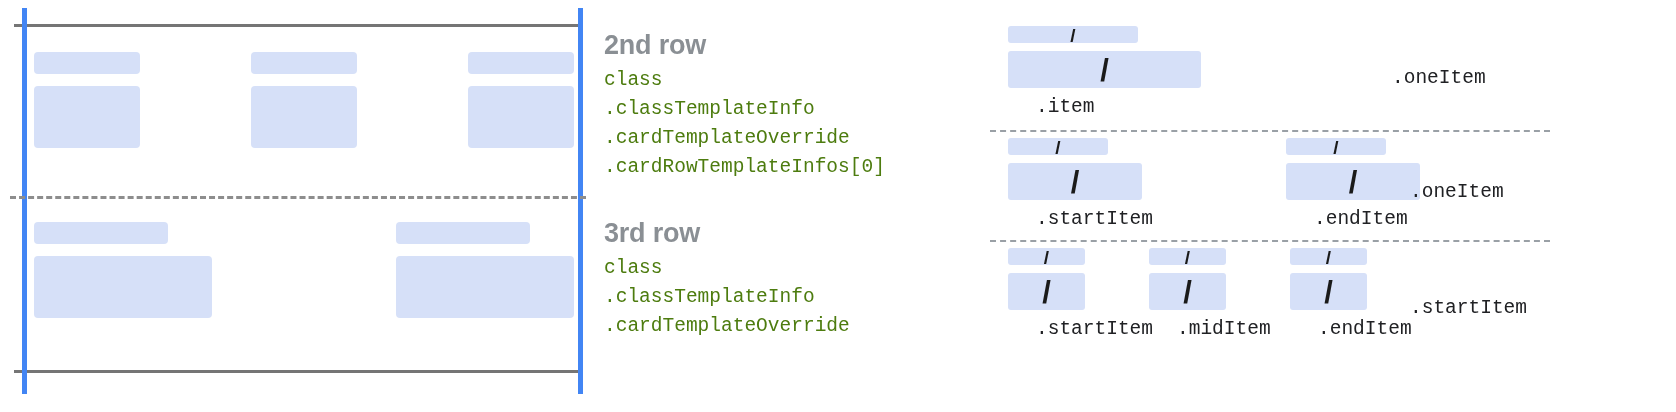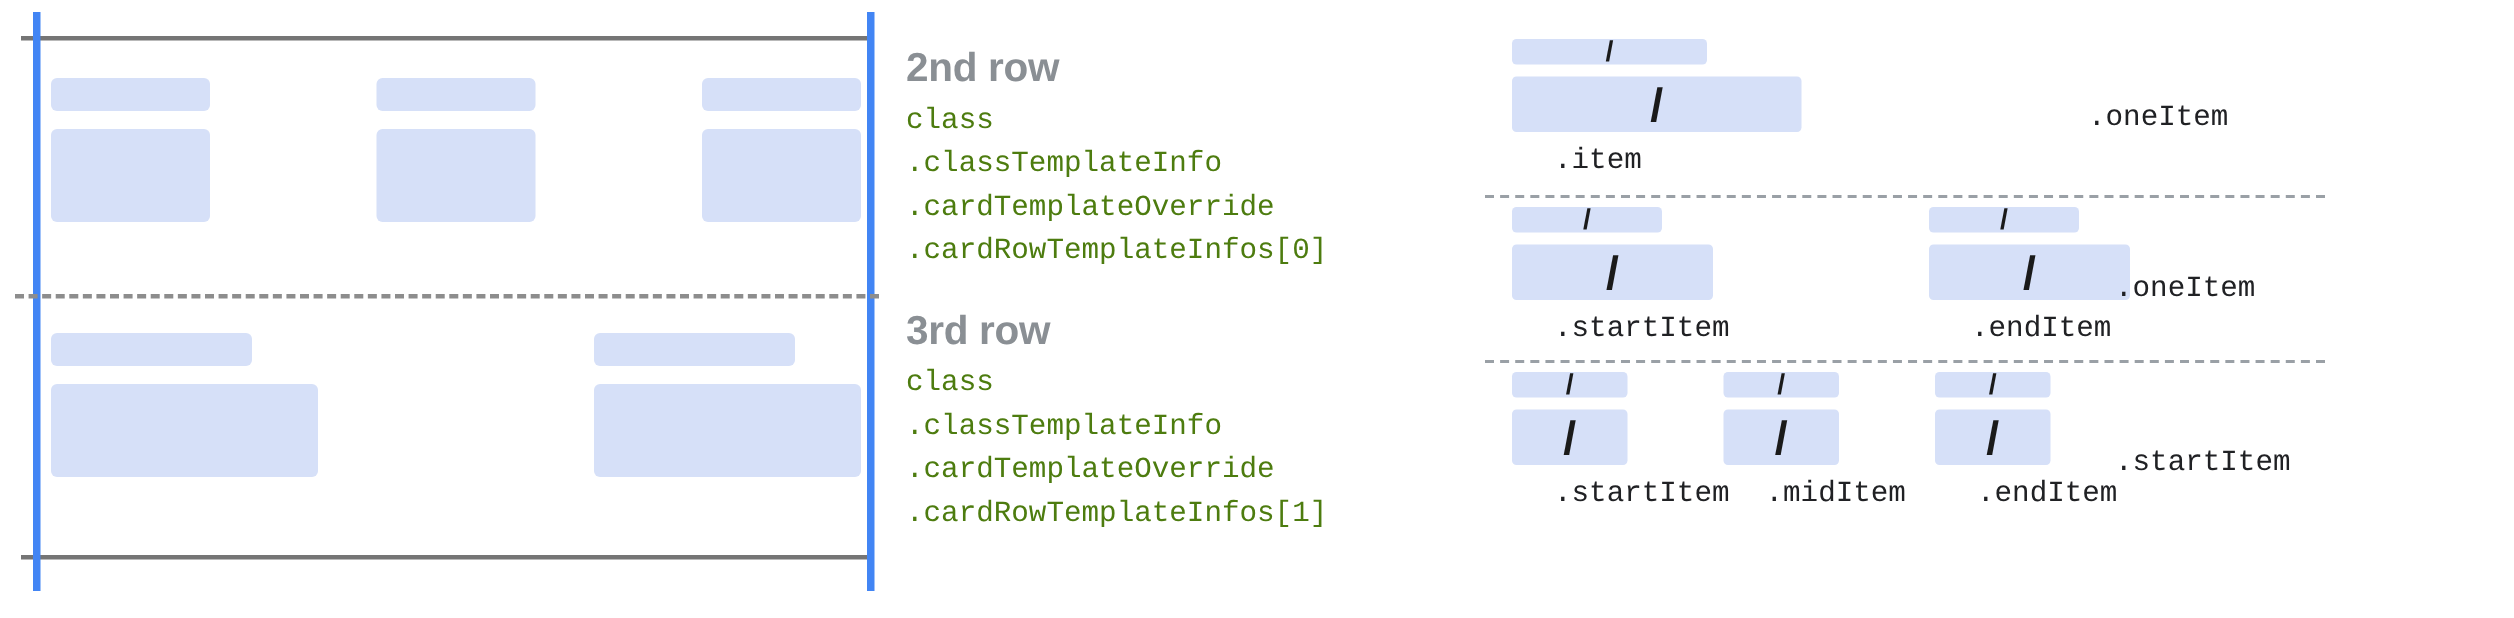--- a/index.html
+++ b/index.html
@@ -92,21 +92,21 @@
   
   .captions {
     position: absolute;
     left: 604px;
     top: 0;
     width: 360px;
     height: 391px;
   }
   .caption-block { position: absolute; left: 0; }
   .caption-block.b2 { top: 28px; }
-  .caption-block.b3 { top: 203px; }
+  .caption-block.b3 { top: 216px; }
 
   .caption-heading {
     font-family: "Liberation Sans", sans-serif;
     font-size: 27px;
     font-weight: bold;
     color: #8a8f94;
     line-height: 34px;
     letter-spacing: -0.2px;
     margin: 0 0 4px 0;
   }
@@ -262,21 +262,20 @@
       <div class="caption-code">.classTemplateInfo</div>
       <div class="caption-code">.cardTemplateOverride</div>
       <div class="caption-code">.cardRowTemplateInfos[0]</div>
     </div>
 
     <div class="caption-block b3">
       <div class="caption-heading">3rd row</div>
       <div class="caption-code">class</div>
       <div class="caption-code">.classTemplateInfo</div>
       <div class="caption-code">.cardTemplateOverride</div>
-      <div class="caption-code">.cardRowTemplateInfos[1]</div>
     </div>
 
   </div>
 
   <div class="diagram-right">
 
     <div class="variant-sep s1"></div>
     <div class="variant-sep s2"></div>
 
     <div class="variant v1">

